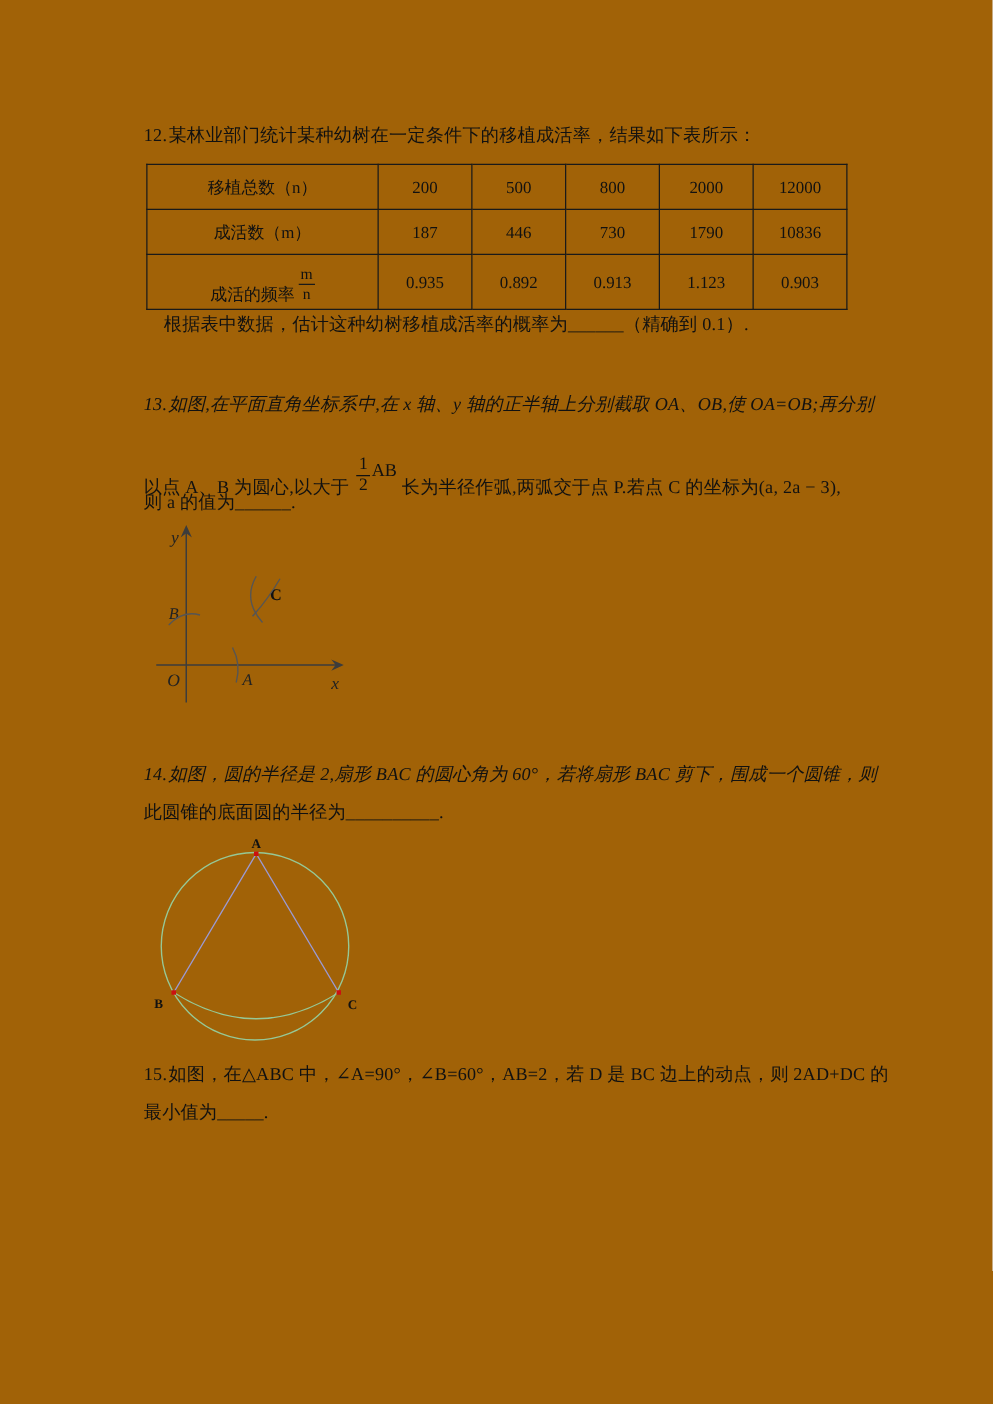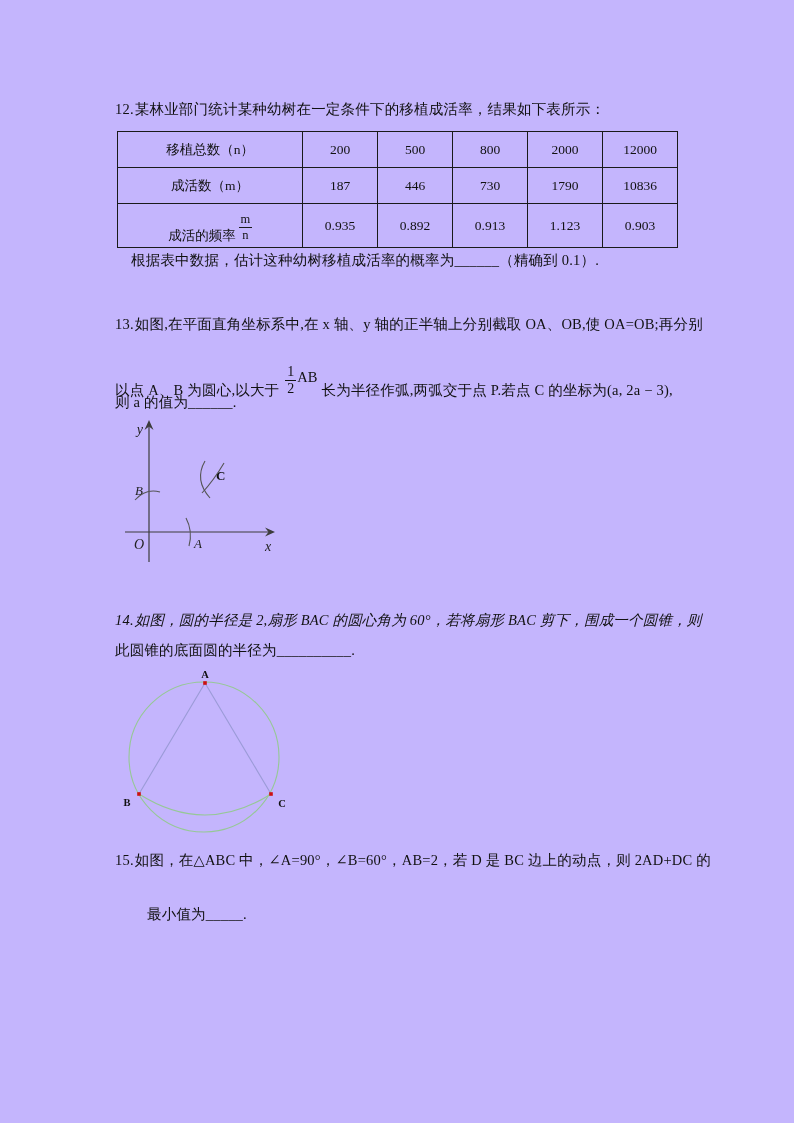--- a/index.html
+++ b/index.html
@@ -1,20 +1,20 @@
 <!DOCTYPE html>
 <html><head>
 <meta charset="utf-8">
 <style>
   html,body{margin:0;padding:0;background:#e8e8e8;}
   .page{
     position:relative;
     width:794px;height:1123px;
     margin:0 auto;
-    background:#c4b5fd;
+    background:#a16207;
     font-family:"Liberation Serif","DejaVu Serif",serif;
     color:#111;
     overflow:hidden;
   }
   .tline{
     position:absolute;
     margin:0;
     font-size:14.5px;
     line-height:20px;
     white-space:nowrap;
@@ -99,21 +99,21 @@
         <td>0.913</td>
         <td>1.123</td>
         <td>0.903</td>
       </tr>
     </tbody>
       </table>
   </div>
 
   <p class="tline" style="left:115px;top:250px;margin-left:16px;">根据表中数据，估计这种幼树移植成活率的概率为______（精确到 0.1）.</p>
 
-  <p class="tline" style="left:115px;top:314px;"><span class="qnum">13.</span><span>如图,在平面直角坐标系中,在 x 轴、y 轴的正半轴上分别截取 OA、OB,使 OA=OB;再分别</span></p>
+  <p class="tline" style="left:115px;top:314px;font-style:italic;"><span class="qnum">13.</span><span>如图,在平面直角坐标系中,在 x 轴、y 轴的正半轴上分别截取 OA、OB,使 OA=OB;再分别</span></p>
 
   <p class="tline" style="left:115px;top:364px;"><span>以点 A、B 为圆心,以大于</span><span class="frac"><span class="fn">1</span><span class="fbar"></span><span class="fd">2</span></span><span class="fsuf">AB</span><span>长为半径作弧,两弧交于点 P.若点 C 的坐标为(a, 2a − 3),</span></p>
 
   <p class="tline" style="left:115px;top:392px;">则 a 的值为______.</p>
 
   <svg class="fig" style="left:118px;top:418px;" width="170" height="150" viewBox="0 0 170 150">
 
     <line x1="31" y1="6" x2="31" y2="144" stroke-width="1.2" stroke="#3c3c3c"></line>
     <path d="M31,2 L26.5,12 L31,8.5 L35.5,12 Z" fill="#3c3c3c"></path>
 
@@ -144,15 +144,15 @@
     <path d="M24,129 Q90,171 156,129" fill="none" stroke-width="1.1" stroke="#96c896"></path>
     <rect x="88.2" y="16.2" width="3.6" height="3.6" fill="#cc1111"></rect>
     <rect x="22.2" y="127.2" width="3.6" height="3.6" fill="#cc1111"></rect>
     <rect x="154.2" y="127.2" width="3.6" height="3.6" fill="#cc1111"></rect>
     <text x="90" y="13" text-anchor="middle" class="figlbl14">A</text>
     <text x="12" y="141" text-anchor="middle" class="figlbl14">B</text>
     <text x="167" y="142" text-anchor="middle" class="figlbl14">C</text>
   </svg>
 
   <p class="tline" style="left:115px;top:850px;"><span class="qnum">15.</span><span>如图，在△ABC 中，∠A=90°，∠B=60°，AB=2，若 D 是 BC 边上的动点，则 2AD+DC 的</span></p>
-  <p class="tline" style="left:115px;top:904px;margin-left:32px;">最小值为_____.</p>
+  <p class="tline" style="left:115px;top:880px;">最小值为_____.</p>
 
 </div>
 
 </body></html>

